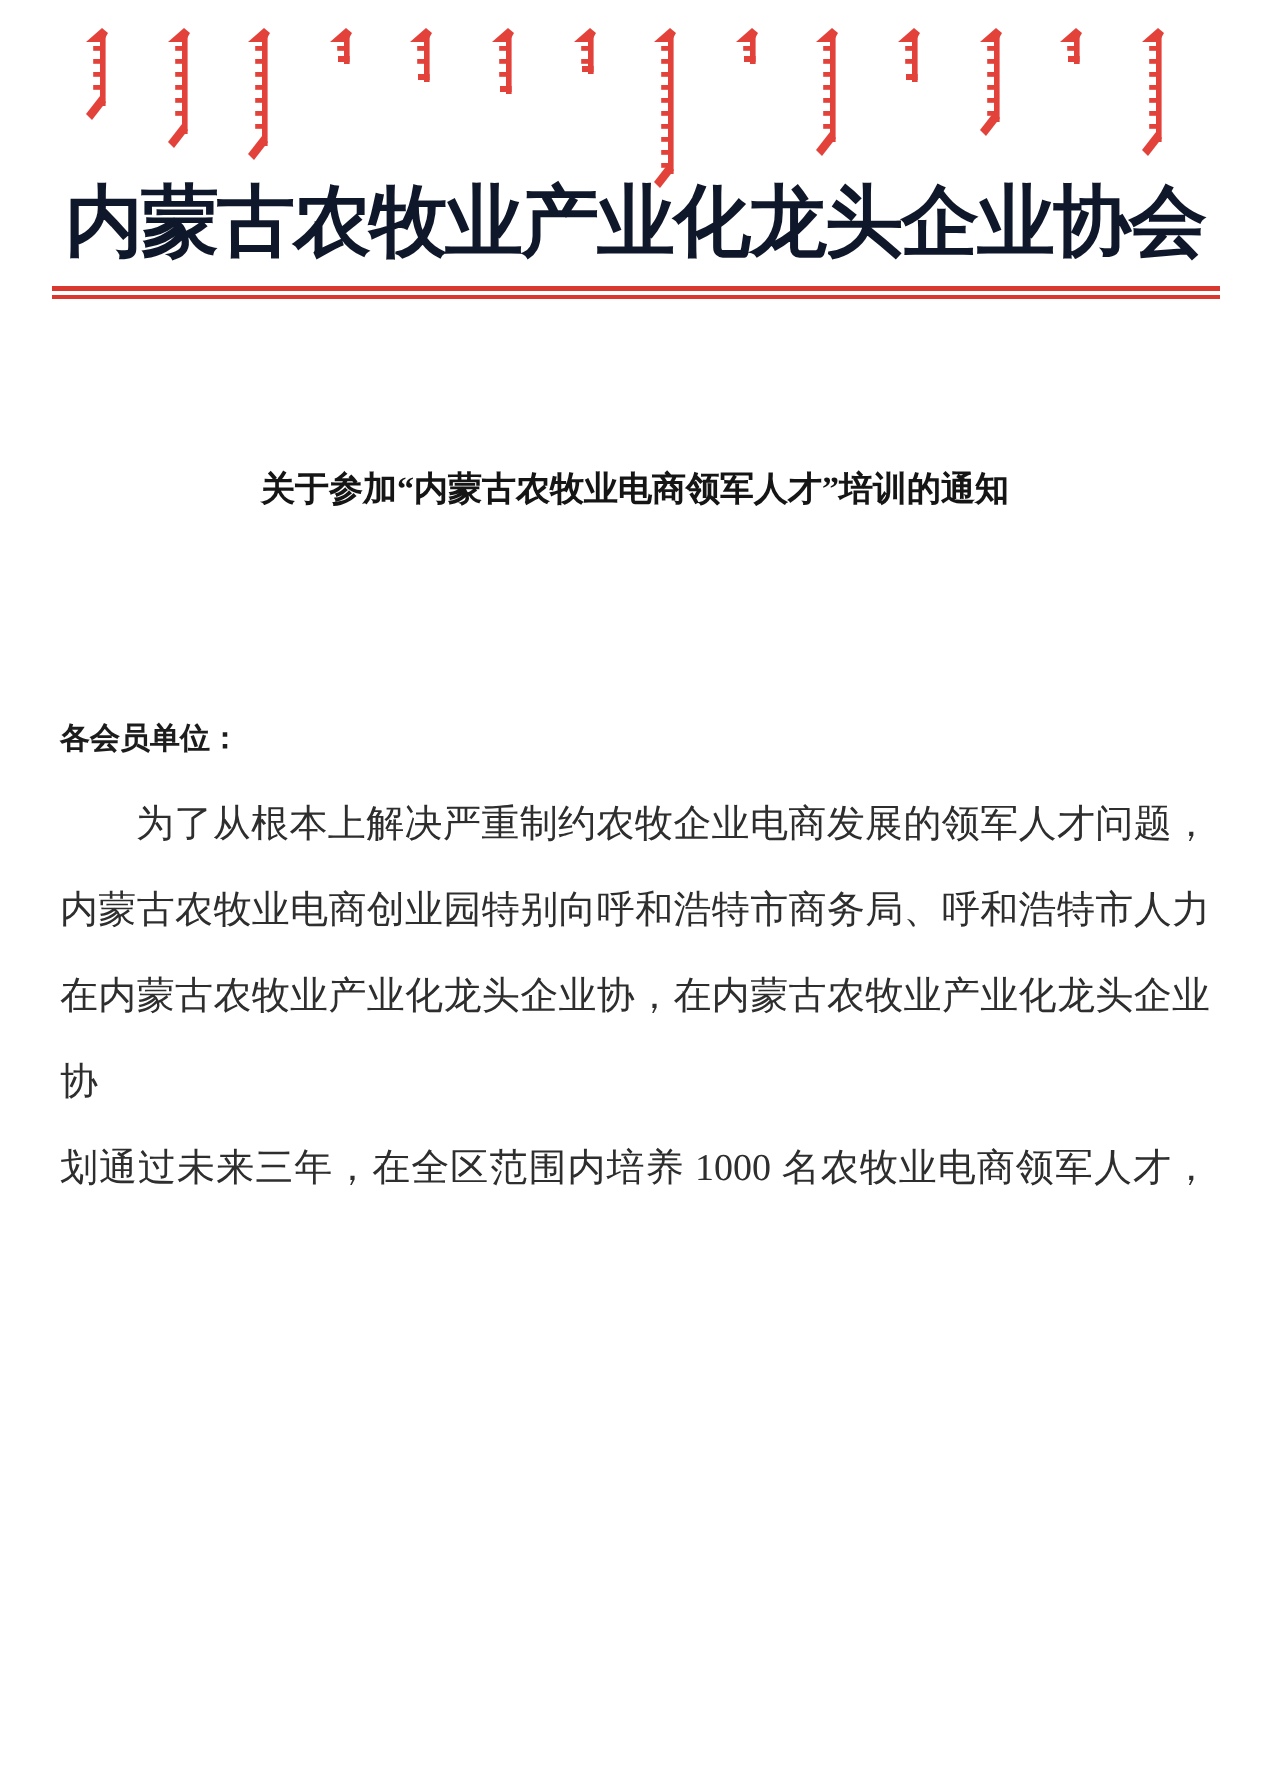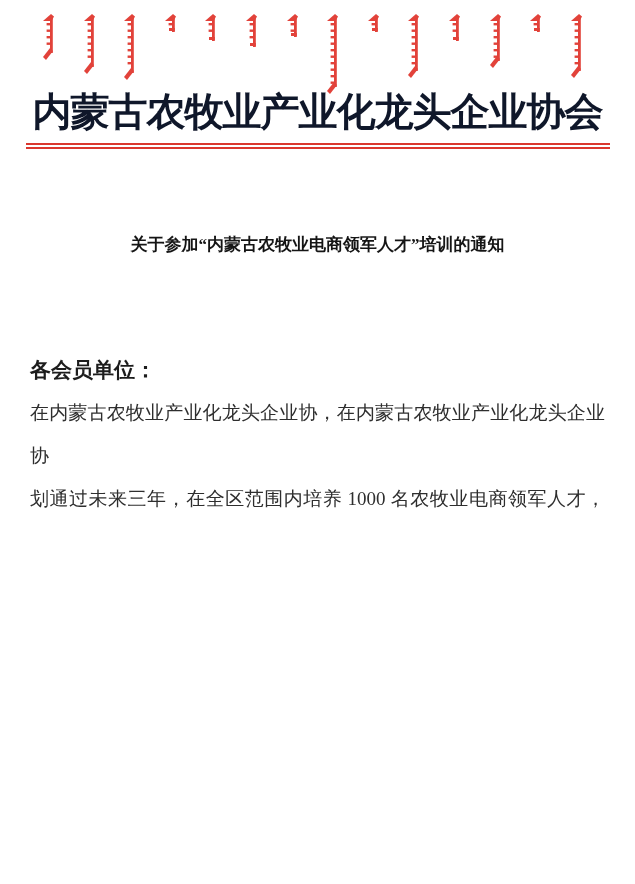--- a/index.html
+++ b/index.html
@@ -62,21 +62,21 @@
   
   .doc-body {
     margin: 84px 30px 0 30px;
     font-size: 19px;
     line-height: 43px;
     color: #2e2e2e;
   }
   .salutation {
     font-family: "Liberation Sans", "DejaVu Sans", sans-serif;
     font-weight: bold;
-    font-size: 21px;
+    font-size: 15px;
     color: #1c1c1c;
   }
   .para { margin: 0; }
   .line { text-align: justify; }
   .line.fill { text-align-last: justify; }
   .line.indent { text-indent: 2em; }
 </style>
 </head>
 <body>
 
@@ -245,18 +245,20 @@
   <div class="org-name">内蒙古农牧业产业化龙头企业协会</div>
 
   <div class="header-rule"></div>
 
   <div class="doc-title">关于参加“内蒙古农牧业电商领军人才”培训的通知</div>
 
   <div class="doc-body">
     <div class="salutation">各会员单位：</div>
 
       <div class="para">
+        <div class="line indent fill">为了从根本上解决严重制约农牧企业电商发展的领军人才问题，</div>
+        <div class="line fill">内蒙古农牧业电商创业园特别向呼和浩特市商务局、呼和浩特市人力</div>
         <div class="line fill">在内蒙古农牧业产业化龙头企业协，在内蒙古农牧业产业化龙头企业协</div>
         <div class="line fill">划通过未来三年，在全区范围内培养 1000 名农牧业电商领军人才，</div>
       </div>
     </div>
 
 </div>
 
 </body></html>

